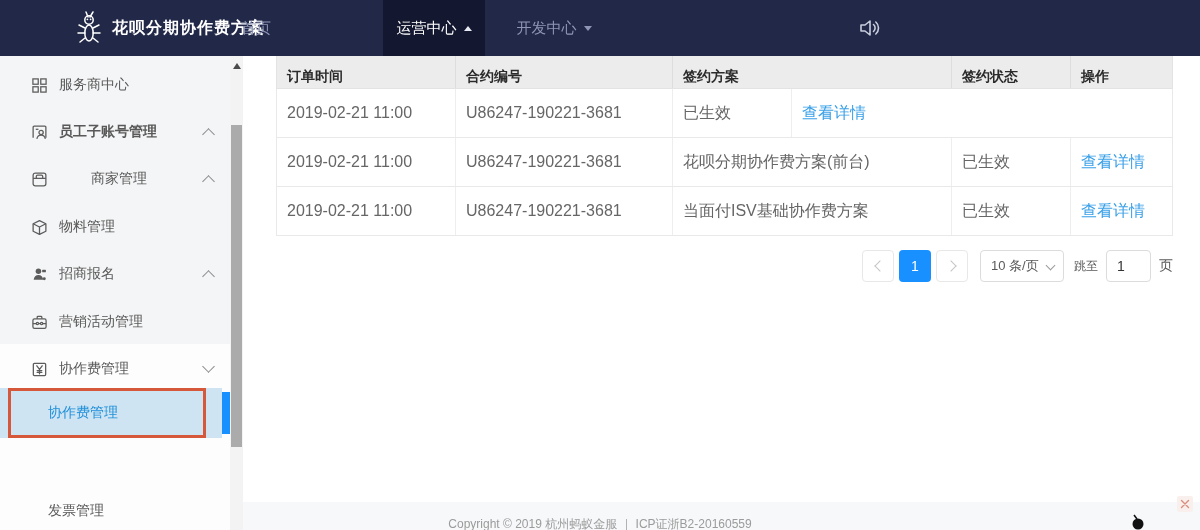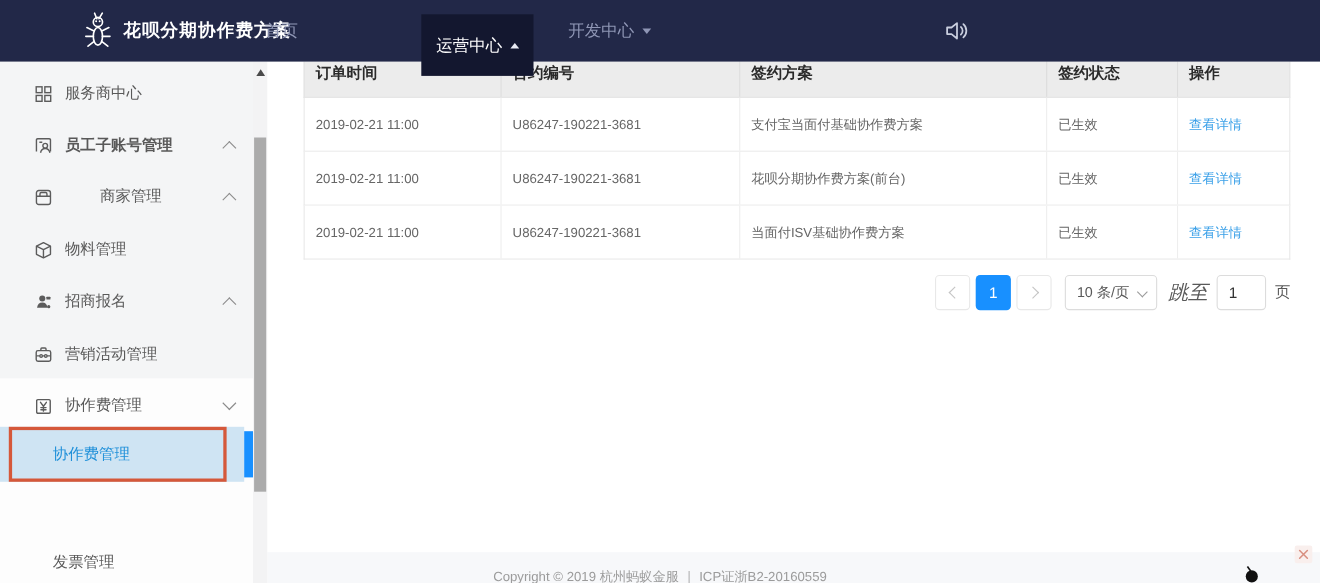--- a/index.html
+++ b/index.html
@@ -39,44 +39,44 @@
 
   
   .side-scroll { position:absolute; left:230px; top:56px; width:13px; height:474px; background:#f3f3f4; z-index:6; }
   .scroll-up { position:absolute; left:3px; top:7px; width:0; height:0;
                border-left:4px solid transparent; border-right:4px solid transparent; border-bottom:6px solid #4a4a4a; }
   .scroll-thumb { position:absolute; left:1px; top:69px; width:11px; height:322px; background:#ababab; }
 
   
   .tablewrap { position:absolute; left:276px; top:56px; width:897px; z-index:2; }
   .thead { display:flex; height:33px; background:#ececec; border:1px solid #e3e3e3; border-top:none; }
-  .th { font-size:14px; font-weight:bold; color:#2b2b2b; padding:2px 0 0 10px; border-right:1px solid #ddd; }
+  .th { font-size:14px; font-weight:bold; color:#2b2b2b; padding:12px 0 0 10px; border-right:1px solid #ddd; }
   .th:last-child { border-right:none; }
   .tr { display:flex; height:49px; background:#fff; border:1px solid #e9e9e9; border-top:none; }
-  .td { display:flex; align-items:center; font-size:12px; color:#666; padding-left:10px; border-right:1px solid #eee; }
+  .td { display:flex; align-items:center; font-size:16px; color:#666; padding-left:10px; border-right:1px solid #eee; }
   .td:last-child { border-right:none; }
   .c1{width:179px;} .c2{width:217px;} .c3{width:279px;} .c4{width:119px;} .c5{width:100px; flex:1;}
   .link { color:#3aa0e8; cursor:pointer; }
 
   
   .pager { position:absolute; right:27px; top:250px; display:flex; align-items:center; z-index:2; }
   .pg-btn { width:32px; height:32px; border:1px solid #e8e8e8; border-radius:4px; background:#fff;
             display:flex; align-items:center; justify-content:center; margin-left:5px; cursor:pointer; }
   .pg-btn:first-child { margin-left:0; }
   .pg-chev { width:8px; height:8px; border-left:1.6px solid #c5c5c5; border-top:1.6px solid #c5c5c5; }
   .pg-chev.left { transform:rotate(-45deg); margin-left:3px; }
   .pg-chev.right { transform:rotate(135deg); margin-right:3px; }
   .pg-cur { width:32px; height:32px; border-radius:4px; background:#1890ff; color:#fff; font-size:14px;
             display:flex; align-items:center; justify-content:center; margin-left:5px; cursor:pointer; }
   .pg-select { width:84px; height:32px; border:1px solid #dcdcdc; border-radius:4px; margin-left:12px;
                display:flex; align-items:center; font-size:13px; color:#595959; padding-left:10px;
                position:relative; cursor:pointer; }
   .pg-select .chevd { position:absolute; right:9px; top:11px; width:7px; height:7px;
                border-left:1.3px solid #9b9b9b; border-top:1.3px solid #9b9b9b; transform:rotate(225deg); }
-  .jump-label { font-size:18px; color:#595959; margin-left:10px;font-style:italic; }
+  .jump-label { font-size:12px; color:#595959; margin-left:10px; }
   .jump-input { width:45px; height:32px; border:1px solid #dcdcdc; border-radius:4px; margin-left:8px;
                 font-size:14px; color:#333; padding-left:10px; outline:none;
                 font-family:"Liberation Sans","DejaVu Sans",sans-serif; }
   .unit-label { font-size:14px; color:#595959; margin-left:8px; }
 
   
   .footer-bg { position:absolute; left:243px; top:502px; width:957px; height:28px; background:#f7f8fa; z-index:1; }
   .footer-text { position:absolute; left:0; top:516px; width:1200px; text-align:center;
                  font-size:12px; color:#9b9b9b; z-index:2; }
   .close-x { position:absolute; left:1177px; top:496px; width:16px; height:16px; background:#f9efed;
@@ -99,21 +99,21 @@
         </g>
         <circle cx="13.4" cy="9.3" r="0.9" fill="#fff"></circle>
         <circle cx="16.6" cy="9.3" r="0.9" fill="#fff"></circle>
       </svg>
       <span class="brand-title">花呗分期协作费方案</span>
     </div>
 
     <div class="nav-item" style="left:228px;width:56px;">
       <span>首页</span>
     </div>
-    <div class="nav-item active" style="left:383px;width:102px;margin-top:13px;">
+    <div class="nav-item active" style="left:383px;width:102px;">
       <span>运营中心</span>
       <i class="tri up"></i>
     </div>
     <div class="nav-item" style="left:508px;width:92px;">
       <span>开发中心</span>
       <i class="tri down"></i>
     </div>
 
     <div class="nav-right">
       <svg class="nav-ico" style="left:-342px;position:absolute;left:auto;right:318px;" width="24" height="24" viewBox="0 0 24 24">
@@ -233,21 +233,20 @@
       <div class="th c1">订单时间</div>
       <div class="th c2">合约编号</div>
       <div class="th c3">签约方案</div>
       <div class="th c4">签约状态</div>
       <div class="th c5">操作</div>
     </div>
 
     <div class="tr">
       <div class="td c1">2019-02-21 11:00</div>
       <div class="td c2">U86247-190221-3681</div>
-      <div class="td c3">支付宝当面付基础协作费方案</div>
       <div class="td c4">已生效</div>
       <div class="td c5">
           <span class="link">查看详情</span>
         </div>
     </div>
     <div class="tr">
       <div class="td c1">2019-02-21 11:00</div>
       <div class="td c2">U86247-190221-3681</div>
       <div class="td c3">花呗分期协作费方案(前台)</div>
       <div class="td c4">已生效</div>

